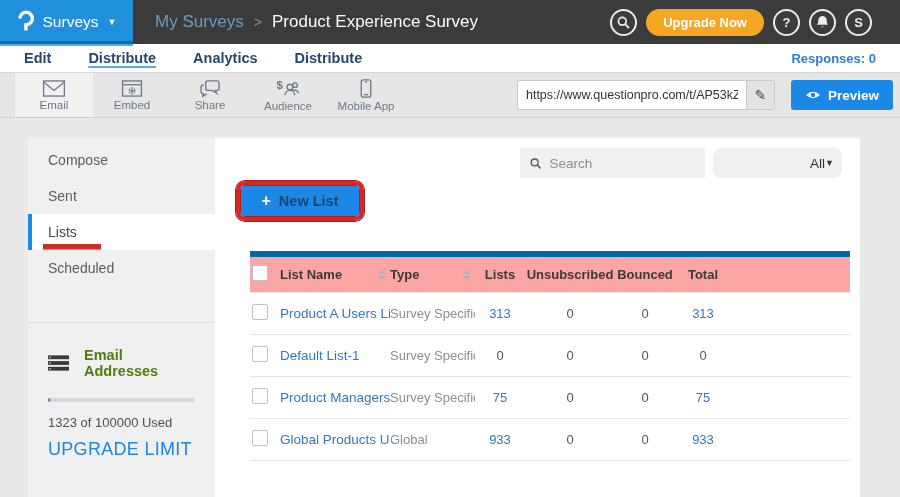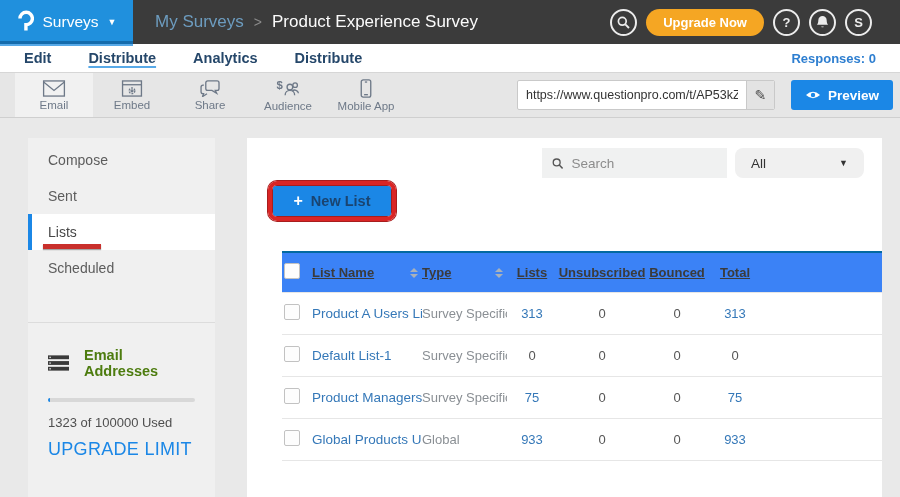--- a/index.html
+++ b/index.html
@@ -32,21 +32,21 @@
   .channel.active { background:#f1f1f1; }
   .channel svg { stroke:#6e7988; fill:none; stroke-width:1.4; }
   .url-group { margin-left:auto; display:flex; align-items:center; }
   .url-box { display:flex; align-items:center; height:30px; border:1px solid #c9c9c9; background:#fff; border-radius:2px; overflow:hidden; }
   .url-input { border:none; outline:none; width:228px; padding:0 8px; font-size:12.5px; color:#333; font-family:"Liberation Sans",sans-serif; background:#fff; }
   .url-edit { width:28px; height:30px; background:#e3e3e3; border-left:1px solid #c9c9c9; display:flex; align-items:center; justify-content:center; font-size:14px; color:#444; cursor:pointer; }
   .preview-btn { margin-left:16px; margin-right:7px; height:30px; padding:0 14px; background:#1b87e6; color:#fff; border:none; border-radius:3px; font-size:13.5px; font-weight:bold; display:flex; align-items:center; gap:7px; cursor:pointer; font-family:"Liberation Sans",sans-serif; }
 
   
   .page { display:flex; padding:20px 40px 0 28px; height:379px; }
-  .panel { display:flex; width:100%;gap:32px; }
+  .panel { display:flex; width:100%; }
 
   
   .sidebar { width:187px; background:#f0f0f0; flex-shrink:0; display:flex; flex-direction:column; }
   .side-items { padding-top:4px; }
   .side-item { height:36px; display:flex; align-items:center; padding-left:20px; font-size:14px; color:#5c5c5c; position:relative; cursor:pointer; }
   .side-item.active { background:#fff; border-left:4px solid #1b87e6; padding-left:16px; color:#474747; }
   .red-underline { position:absolute; left:11px; bottom:1px; width:58px; height:5px; background:#c9302c; box-shadow:0 1px 1px rgba(0,0,0,.35); }
   .side-sep { border-top:1px solid #dcdcdc; margin-top:36px; }
   .email-block { padding:24px 20px 0 20px; }
   .email-title { display:flex; align-items:center; gap:15px; font-size:14.5px; font-weight:bold; color:#4d7c0f; }
@@ -54,31 +54,31 @@
   .progress-fill { height:100%; width:2%; background:#1b87e6; }
   .usage { margin-top:13px; font-size:13px; color:#4f4f4f; }
   .upgrade-link { margin-top:9px; font-size:18px; color:#1b87e6; letter-spacing:.3px; cursor:pointer; }
 
   
   .main { flex:1; background:#fff; padding-top:10px; }
   .actions-row { display:flex; justify-content:flex-end; gap:8px; padding-right:18px; }
   .search-box { display:flex; align-items:center; gap:8px; width:185px; height:30px; background:#f0f1f1; padding:0 10px; }
   .search-input { background:transparent; border:none; outline:none; width:100%; font-size:13.5px; color:#333; font-family:"Liberation Sans",sans-serif; }
   .search-input::placeholder { color:#8c8c8c; }
-  .filter { width:129px; height:30px; background:#f0f0f0; display:flex; align-items:center; justify-content:space-between; padding:0 16px; font-size:13.5px; color:#333; cursor:pointer;border-radius:8px; }
+  .filter { width:129px; height:30px; background:#f0f0f0; display:flex; align-items:center; justify-content:flex-end; padding:0 8px; font-size:13.5px; color:#333; cursor:pointer;border-radius:8px; }
   .filter .caret { color:#333; }
 
   .newlist-wrap { display:inline-block; margin:3px 0 0 21px; border:4px solid #d92525; border-radius:9px; padding:1px; box-shadow:0 0 0 1px #a81d1d, inset 0 0 0 1px #a81d1d; }
   .newlist-btn { width:118px; height:30px; background:#1b87e6; border:none; border-radius:3px; display:flex; align-items:center; justify-content:center; gap:8px; font-size:14.5px; font-weight:bold; color:#1a4470; cursor:pointer; font-family:"Liberation Sans",sans-serif; }
   .newlist-btn .plus { color:#fff; font-size:16px; font-weight:bold; }
 
   
   .table { margin:30px 0 0 35px; width:600px; font-size:13px; }
   .t-row { display:grid; grid-template-columns:30px 110px 85px 50px 90px 60px 56px 1fr; align-items:center; height:42px; border-bottom:1px solid #e6e6e6; }
-  .t-head { background:#3b82f6; border-top:2px solid #0369a1; font-weight:bold; color:#3b3b3b;text-decoration:underline; }
+  .t-head { background:#fca5a5; border-top:6px solid #0369a1; font-weight:bold; color:#3b3b3b; }
   .cell { overflow:hidden; white-space:nowrap; }
   .cell.num { text-align:center; color:#555; }
   .cell.num.pos { color:#3578b8; }
   .cell.name { color:#3578b8; cursor:pointer; font-size:13.5px; }
   .cell.type { color:#8a8f94; }
   .h-flex { display:flex; align-items:center; justify-content:space-between; padding-right:4px; }
   .sort { display:inline-flex; flex-direction:column; gap:2px; cursor:pointer; }
   .sort i { width:0; height:0; border-left:4px solid transparent; border-right:4px solid transparent; }
   .sort .up { border-bottom:4px solid #a9b2ba; }
   .sort .down { border-top:4px solid #a9b2ba; }

